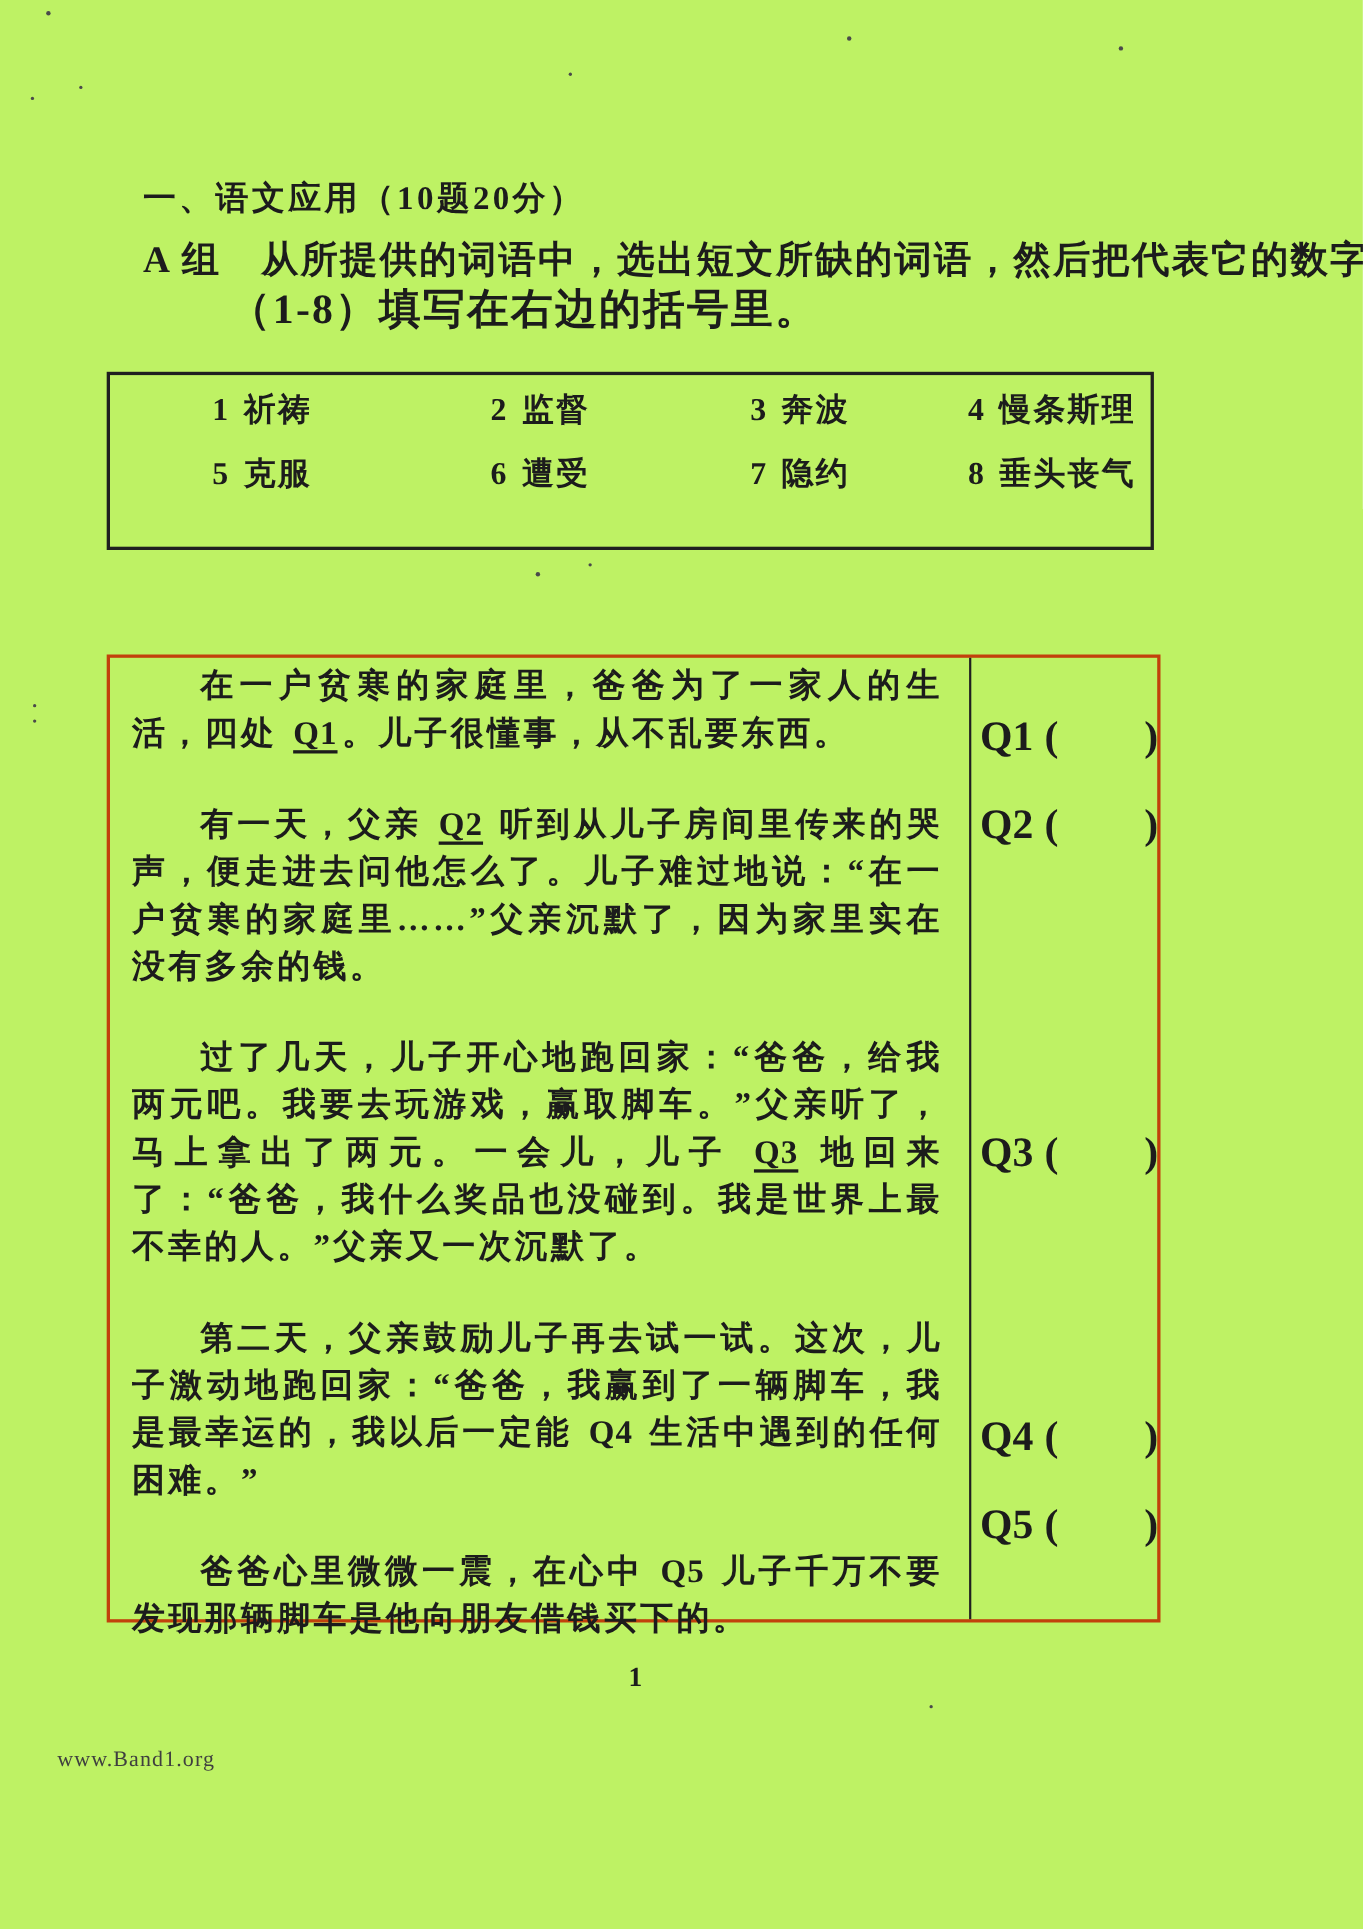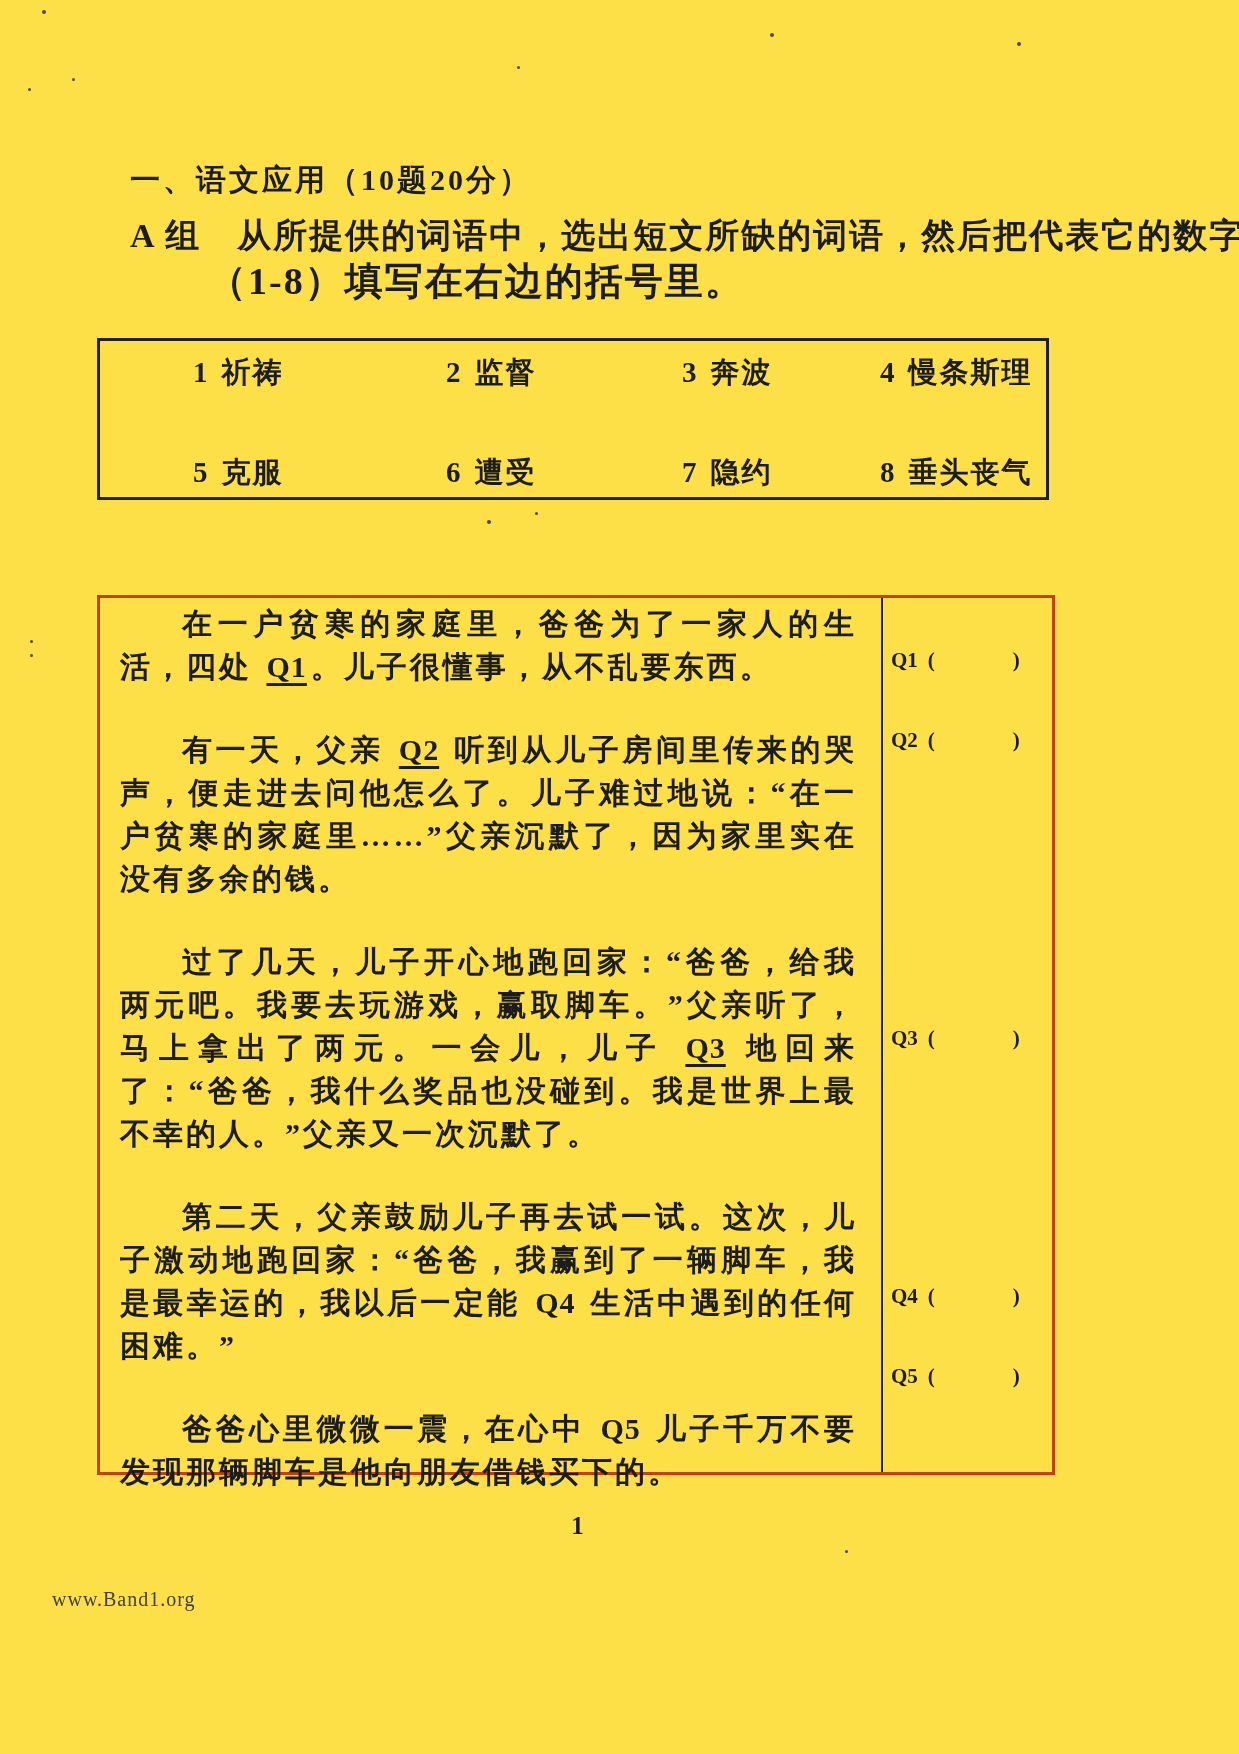--- a/index.html
+++ b/index.html
@@ -1,46 +1,46 @@
 <!DOCTYPE html>
 <html><head>
 <meta charset="utf-8">
 <style>
   html,body{margin:0;padding:0;background:#ffffff;}
   body{width:1239px;height:1754px;position:relative;overflow:hidden;
        font-family:"Liberation Serif","DejaVu Serif",serif;color:#1c1c1c;}
-  .page{position:absolute;inset:0;background:#fde047;}
+  .page{position:absolute;inset:0;background:#bef264;}
 
   
   .title{position:absolute;left:130px;top:160px;font-size:30px;font-weight:700;
          letter-spacing:3px;white-space:nowrap;}
   .instr1{position:absolute;left:130px;top:213px;font-size:34px;font-weight:600;
           letter-spacing:2px;white-space:nowrap;}
   .instr2{position:absolute;left:208px;top:256px;font-size:38px;font-weight:600;
           letter-spacing:2px;white-space:nowrap;}
 
   
   .wordbank{position:absolute;left:97px;top:338px;width:952px;height:162px;
             border:3px solid #202020;box-sizing:border-box;
             display:grid;grid-template-columns:253px 236px 198px auto;
-            padding:12px 0 0 93px;row-gap:64px;align-content:start;}
+            padding:12px 0 0 93px;row-gap:22px;align-content:start;}
   .wb-item{font-size:29px;font-weight:600;letter-spacing:2px;height:36px;white-space:nowrap;}
   .wb-num{margin-right:12px;}
 
   
   .passage{position:absolute;left:97px;top:595px;width:958px;height:880px;
            border:3px solid #c2410c;box-sizing:border-box;display:flex;}
   .passage-text{width:783px;box-sizing:border-box;border-right:2px solid #202020;
                 padding:4px 24px 0 20px;}
   .para{margin:0 0 40px 0;font-size:30px;line-height:43px;letter-spacing:3px;
         text-indent:62px;font-weight:600;text-align:justify;}
   .blank{letter-spacing:1px;padding:0 4px;}
   .u{text-decoration:underline;text-underline-offset:6px;}
   .passage-answers{flex:1;position:relative;}
-  .ans{position:absolute;left:8px;font-size:21px;font-weight:600;white-space:nowrap;}
+  .ans{position:absolute;left:8px;font-size:38px;font-weight:600;white-space:nowrap;}
   .ans-open{margin-left:10px;}
   .ans-close{margin-left:78px;}
 
   
   .page-number{position:absolute;left:0;top:1512px;width:1155px;text-align:center;
                font-size:25px;font-weight:700;}
   .watermark{position:absolute;left:52px;top:1588px;
              font-family:Liberation Serif, serif;font-size:20px;color:#3f3f3f;
              letter-spacing:1px;}
 

